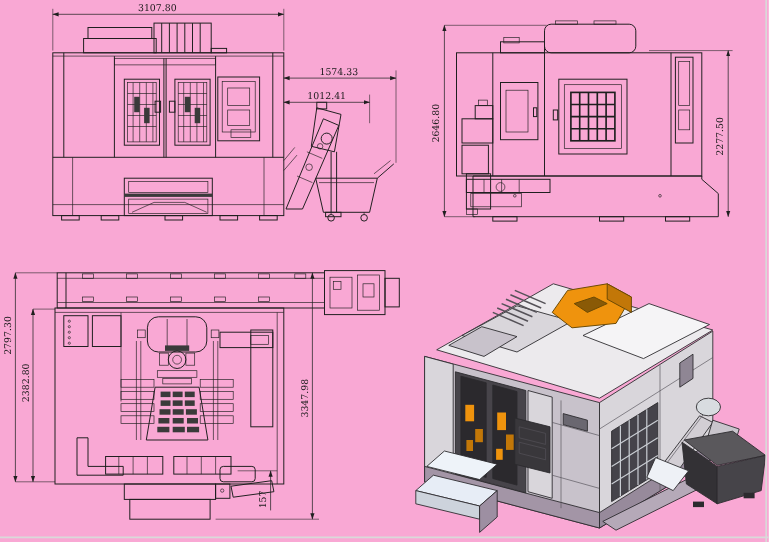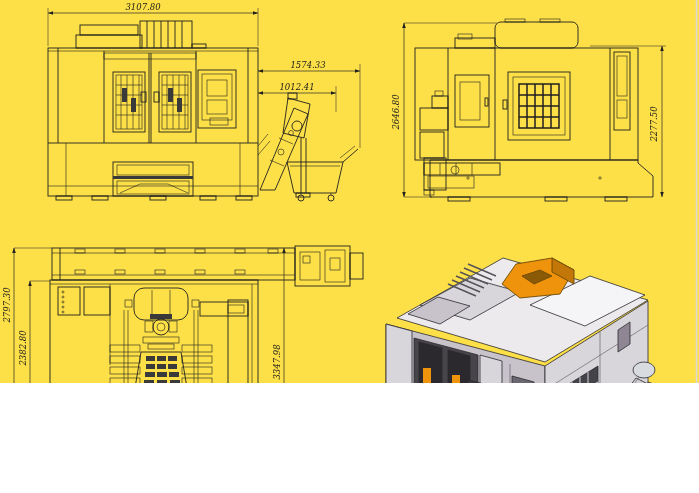--- a/index.html
+++ b/index.html
@@ -1,17 +1,17 @@
 <!DOCTYPE html>
 <html><head>
 <meta charset="utf-8">
 <style>
   html,body{margin:0;padding:0;background:#fff;}
-  .canvas{position:relative;width:699px;height:383px;background:#fde047;overflow:hidden;
-          font-family:"DejaVu Serif", serif;font-style:italic;}
+  .canvas{position:relative;width:699px;height:493px;background:#f9a8d4;overflow:hidden;
+          font-family:"DejaVu Serif", serif;}
   svg{display:block;}
   
   .ln   {fill:none;stroke:#1f1f1f;stroke-width:0.9;}
   .lnt  {fill:none;stroke:#1f1f1f;stroke-width:0.6;}
   .fillD{fill:#3a3a3a;stroke:none;}
   .dim  {fill:none;stroke:#2a2a2a;stroke-width:0.7;}
   .ext  {fill:none;stroke:#2a2a2a;stroke-width:0.55;}
   .dtxt {font-family:"DejaVu Serif", serif;font-size:8.5px;fill:#1b1b1b;}
   .iso  {stroke:#2b2a2e;stroke-width:0.8;}
   .isothin{stroke:#55525a;stroke-width:0.6;fill:none;}

